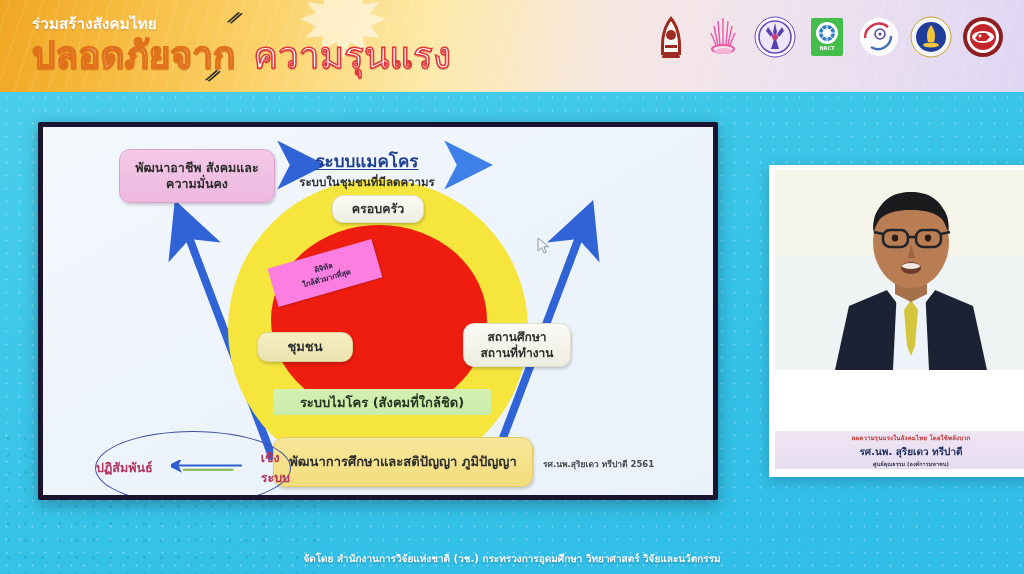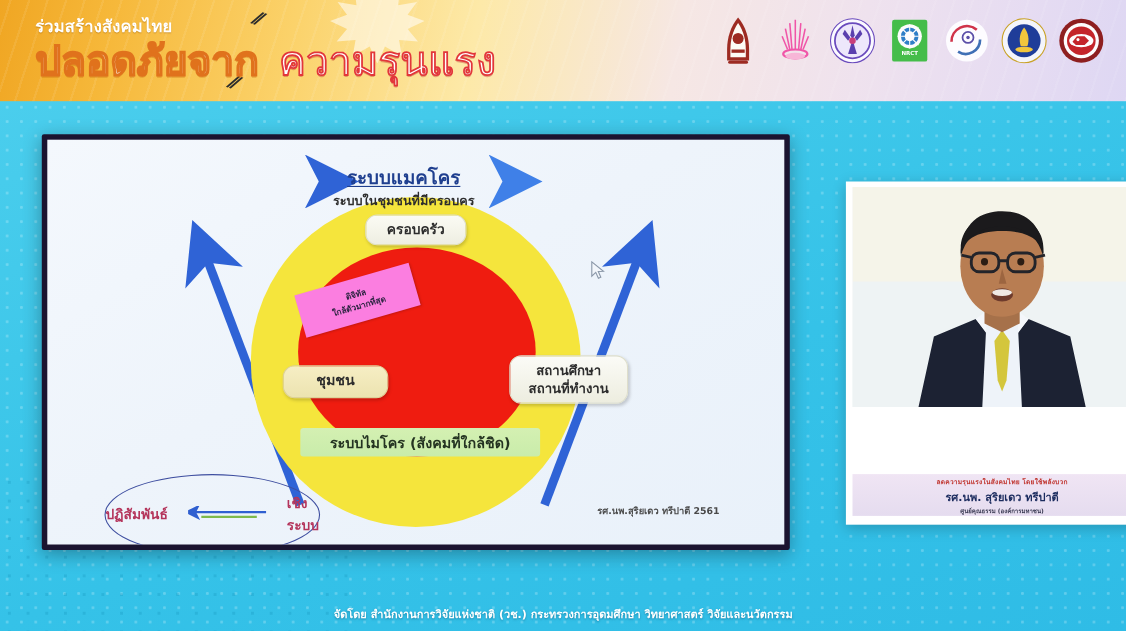--- a/index.html
+++ b/index.html
@@ -343,22 +343,28 @@
           <line x1="336" y1="160" x2="336" y2="104" marker-end="url(#gh)" marker-start="url(#gh)"></line>
           <line x1="310" y1="205" x2="276" y2="227" marker-end="url(#gh)" marker-start="url(#gh)"></line>
           <line x1="390" y1="205" x2="424" y2="222" marker-end="url(#gh)" marker-start="url(#gh)"></line>
         </g>
       </svg>
 
       <div id="macro-circle"></div>
       <div id="micro-circle"></div>
 
       <div id="macro-label">ระบบแมคโคร</div>
-      <div id="macro-sub">ระบบในชุมชนที่มีครอบคร</div>
-
+      <div id="macro-sub">ระบบในชุมชนที่มีลดความร</div>
+
+      <div class="node" id="box-career">
+        <span>
+          <span>พัฒนาอาชีพ สังคมและ</span><br>
+          <span>ความมั่นคง</span>
+        </span>
+      </div>
 
 
       <div class="node" id="n-family">
         <span>ครอบครัว</span>
       </div>
 
       <div id="pink-tag">
         <span>ดิจิทัล</span>
         <span>ใกล้ตัวมากที่สุด</span>
       </div>
@@ -368,20 +374,23 @@
         <span>ชุมชน</span>
       </div>
 
       <div class="node" id="n-school">
         <span>สถานศึกษา</span>
         <span>สถานที่ทำงาน</span>
       </div>
 
       <div id="micro-label">ระบบไมโคร (สังคมที่ใกล้ชิด)</div>
 
+      <div class="node" id="box-edu">
+        <span>พัฒนาการศึกษาและสติปัญญา ภูมิปัญญา</span>
+      </div>
 
       <div id="credit">รศ.นพ.สุริยเดว ทรีปาตี 2561</div>
 
       <div id="legend">
         <div class="legend-txt">ปฏิสัมพันธ์</div>
         <svg class="legend-bars" height="16" viewBox="0 0 120 16">
           <defs>
             <marker id="lh" markerWidth="7" markerHeight="7" refX="3.4" refY="3.5" orient="auto">
               <path d="M7,0 L0,3.5 L7,7 L5.2,3.5Z" fill="#2f5fd0"></path>
             </marker>

